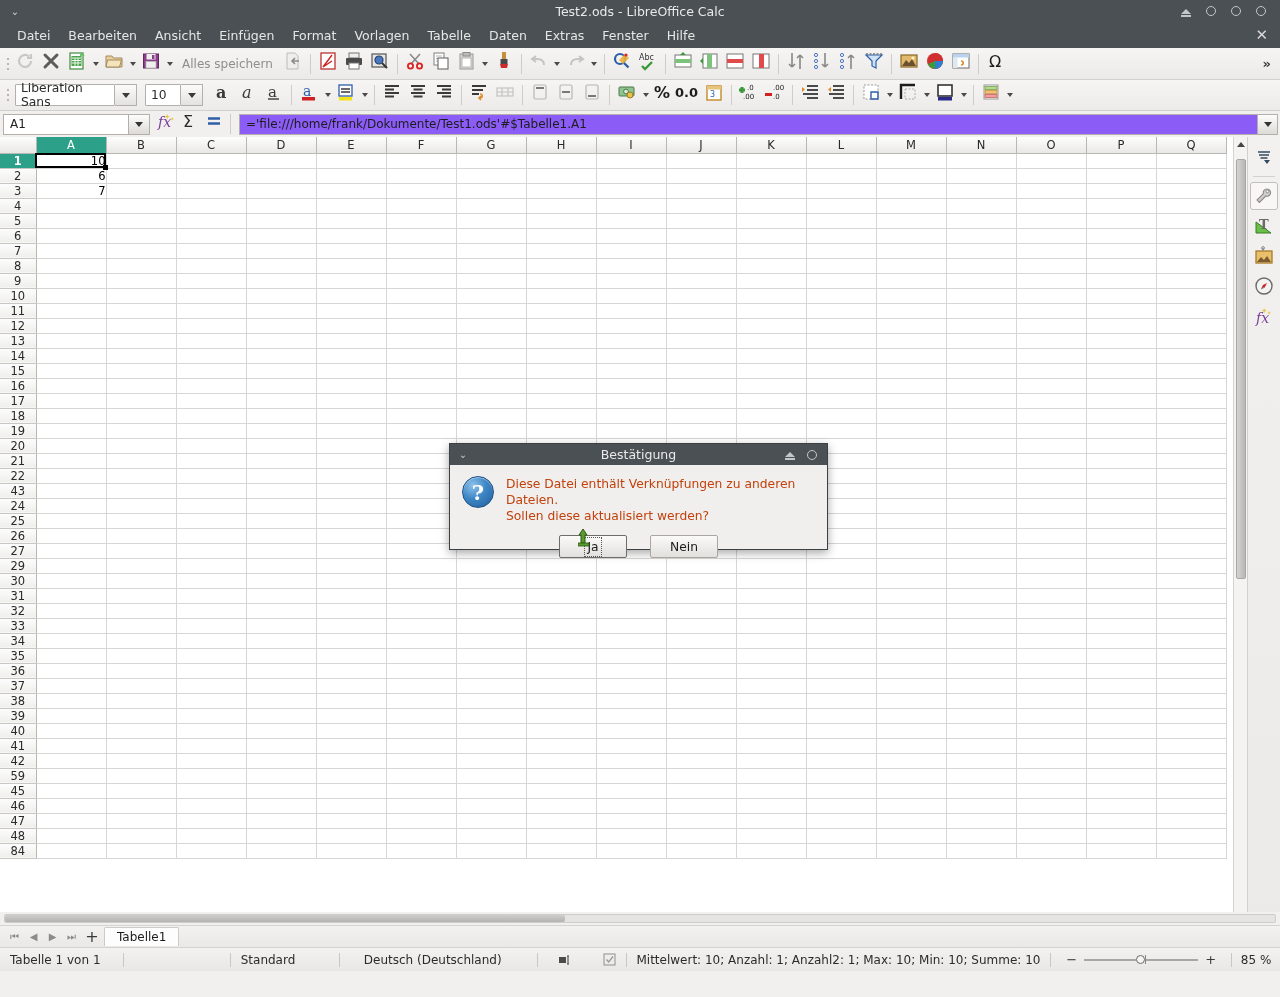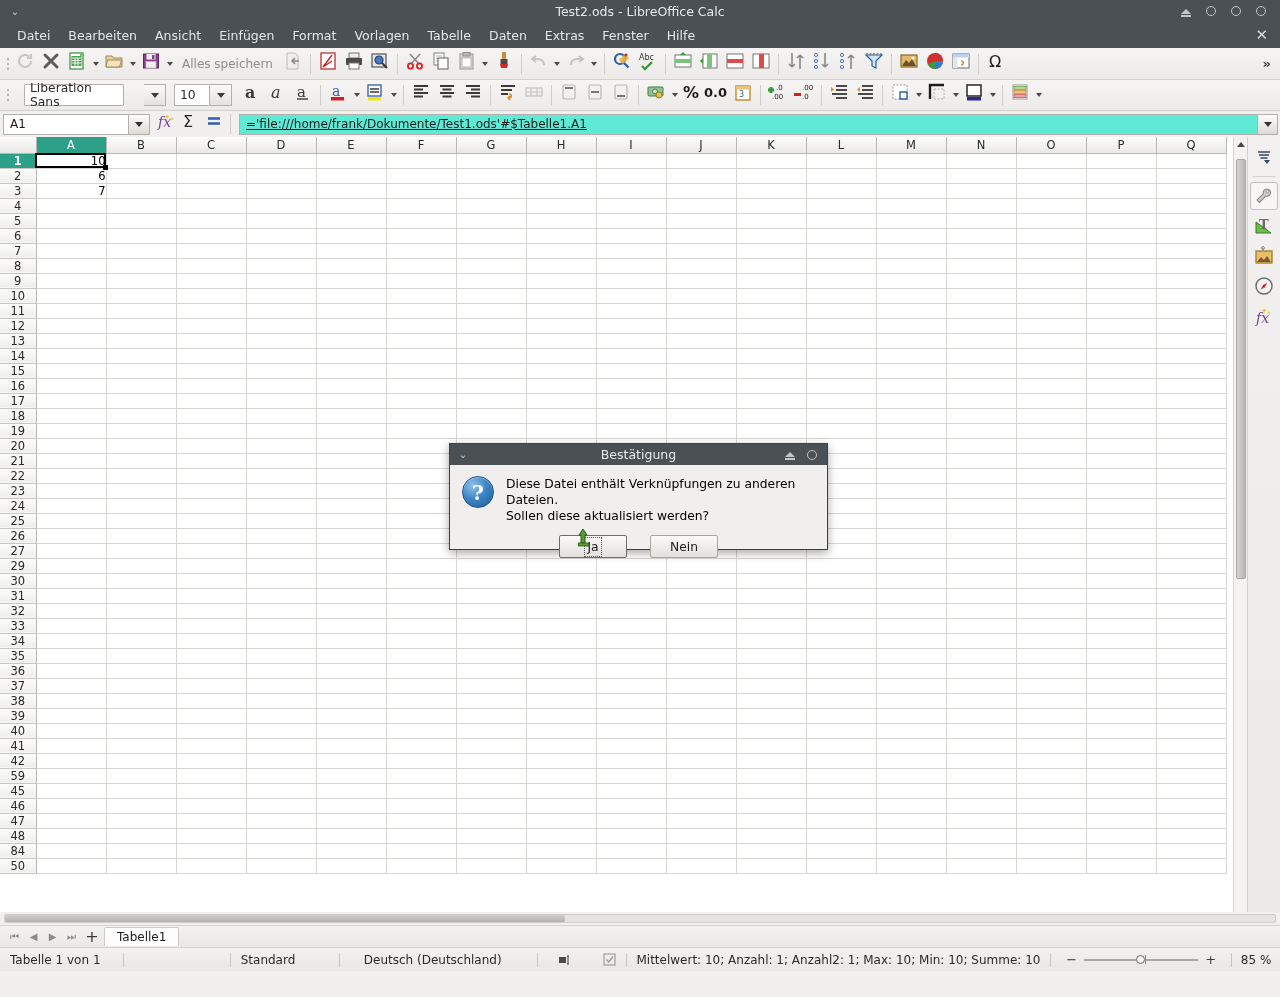--- a/index.html
+++ b/index.html
@@ -99,23 +99,23 @@
     width: 126px; height: 21px; border:1px solid #b3b0ac; background:#fff;
     display:flex; align-items:center; padding-left:6px; font-size:12px; color:#222;
   }
   .namebox-btn {
     width: 21px; height:21px; border:1px solid #b3b0ac; border-left:none;
     background: linear-gradient(#fcfcfb,#dddbd7);
     display:flex;align-items:center;justify-content:center;
   }
   .namebox-btn:after{content:"";width:0;height:0;border-left:4px solid transparent;border-right:4px solid transparent;border-top:5px solid #333;}
   .inputline {
-    flex:1; height:21px; border:1px solid #b3b0ac; background:#5eead4;
+    flex:1; height:21px; border:1px solid #b3b0ac; background:#8b5cf6;
     display:flex; align-items:center; padding-left:6px;
-    font-size:12px; color:#1c1c1c; margin-left:4px; overflow:hidden; white-space:nowrap;text-decoration:underline;
+    font-size:12px; color:#1c1c1c; margin-left:4px; overflow:hidden; white-space:nowrap;
   }
   .inputline-btn{
     width:20px;height:21px;border:1px solid #b3b0ac;border-left:none;
     background:linear-gradient(#fcfcfb,#dddbd7);display:flex;align-items:center;justify-content:center;
   }
   .inputline-btn:after{content:"";width:0;height:0;border-left:4px solid transparent;border-right:4px solid transparent;border-top:5px solid #333;}
 
   
   .sheetwrap { position:relative; display:flex; }
   .grid-area { position: relative; width: 1233px; height: 775px; overflow:hidden; background:#fff;}
@@ -213,21 +213,21 @@
   .dlg-title .right { margin-left:auto; display:flex; align-items:center; gap:12px; padding-right:10px; z-index:1;}
   .dlg-body { display:flex; padding: 11px 12px 0 12px; }
   .qicon {
     width:32px; height:32px; border-radius:50%;
     background: radial-gradient(circle at 33% 28%, #8fc2ea 0%, #3d86c6 45%, #235e9b 100%);
     border:1px solid #1d4f85; color:#fff; font-size:21px; font-weight:bold;
     display:flex;align-items:center;justify-content:center; flex:none;
     font-family:"DejaVu Serif", serif;
     box-shadow: inset 0 1px 1px rgba(255,255,255,.5);
   }
-  .dlg-text { margin-left:12px; font-size:12.3px; color:#000000; line-height:16px; }
+  .dlg-text { margin-left:12px; font-size:12.3px; color:#c2410c; line-height:16px; }
   .dlg-buttons { display:flex; justify-content:center; gap:23px; margin-top:11px; }
   .dlg-btn {
     min-width:68px; height:23px; padding: 0 14px;
     background: linear-gradient(#fbfaf9,#e2e0dc);
     border:1px solid #aaa7a3; border-radius:2px;
     display:flex;align-items:center;justify-content:center;
     font-size:12.3px;color:#1b1b1b;
   }
   .dlg-btn.focus { border-color:#6f6d6a; }
   .dlg-btn.focus span { outline: 1px dotted #555; outline-offset:2px; }
@@ -492,21 +492,21 @@
     </div>
     <div class="tb-overflow">»</div>
   </div>
 
   <div class="fmtbar">
     <div class="tb-grip">
         <i></i>
         <i></i>
         <i></i>
       </div>
-    <div style="display:flex;margin-left:12px;gap:20px;">
+    <div style="display:flex;margin-left:3px;">
       <div class="combo" style="width:100px;">Liberation Sans</div>
       <div class="combo-btn"></div>
     </div>
     <div style="display:flex;margin-left:8px;">
       <div class="combo" style="width:36px;">10</div>
       <div class="combo-btn"></div>
     </div>
     <div class="tbi" style="margin-left:6px">
       <svg width="20" height="20" viewBox="0 0 20 20">
           <text x="4" y="16" font-size="16" font-weight="bold" font-family="DejaVu Serif" fill="#3a3a3a">a</text>
@@ -1158,21 +1158,21 @@
               <td class="cell"></td>
               <td class="cell"></td>
               <td class="cell"></td>
               <td class="cell"></td>
               <td class="cell"></td>
               <td class="cell"></td>
               <td class="cell"></td>
               <td class="cell"></td>
             </tr>
             <tr>
-              <td class="rowh">23</td>
+              <td class="rowh">43</td>
               <td class="cell"></td>
               <td class="cell"></td>
               <td class="cell"></td>
               <td class="cell"></td>
               <td class="cell"></td>
               <td class="cell"></td>
               <td class="cell"></td>
               <td class="cell"></td>
               <td class="cell"></td>
               <td class="cell"></td>
@@ -1639,40 +1639,20 @@
               <td class="cell"></td>
               <td class="cell"></td>
               <td class="cell"></td>
               <td class="cell"></td>
               <td class="cell"></td>
               <td class="cell"></td>
               <td class="cell"></td>
             </tr>
             <tr>
               <td class="rowh">84</td>
-              <td class="cell"></td>
-              <td class="cell"></td>
-              <td class="cell"></td>
-              <td class="cell"></td>
-              <td class="cell"></td>
-              <td class="cell"></td>
-              <td class="cell"></td>
-              <td class="cell"></td>
-              <td class="cell"></td>
-              <td class="cell"></td>
-              <td class="cell"></td>
-              <td class="cell"></td>
-              <td class="cell"></td>
-              <td class="cell"></td>
-              <td class="cell"></td>
-              <td class="cell"></td>
-              <td class="cell"></td>
-            </tr>
-            <tr>
-              <td class="rowh">50</td>
               <td class="cell"></td>
               <td class="cell"></td>
               <td class="cell"></td>
               <td class="cell"></td>
               <td class="cell"></td>
               <td class="cell"></td>
               <td class="cell"></td>
               <td class="cell"></td>
               <td class="cell"></td>
               <td class="cell"></td>

